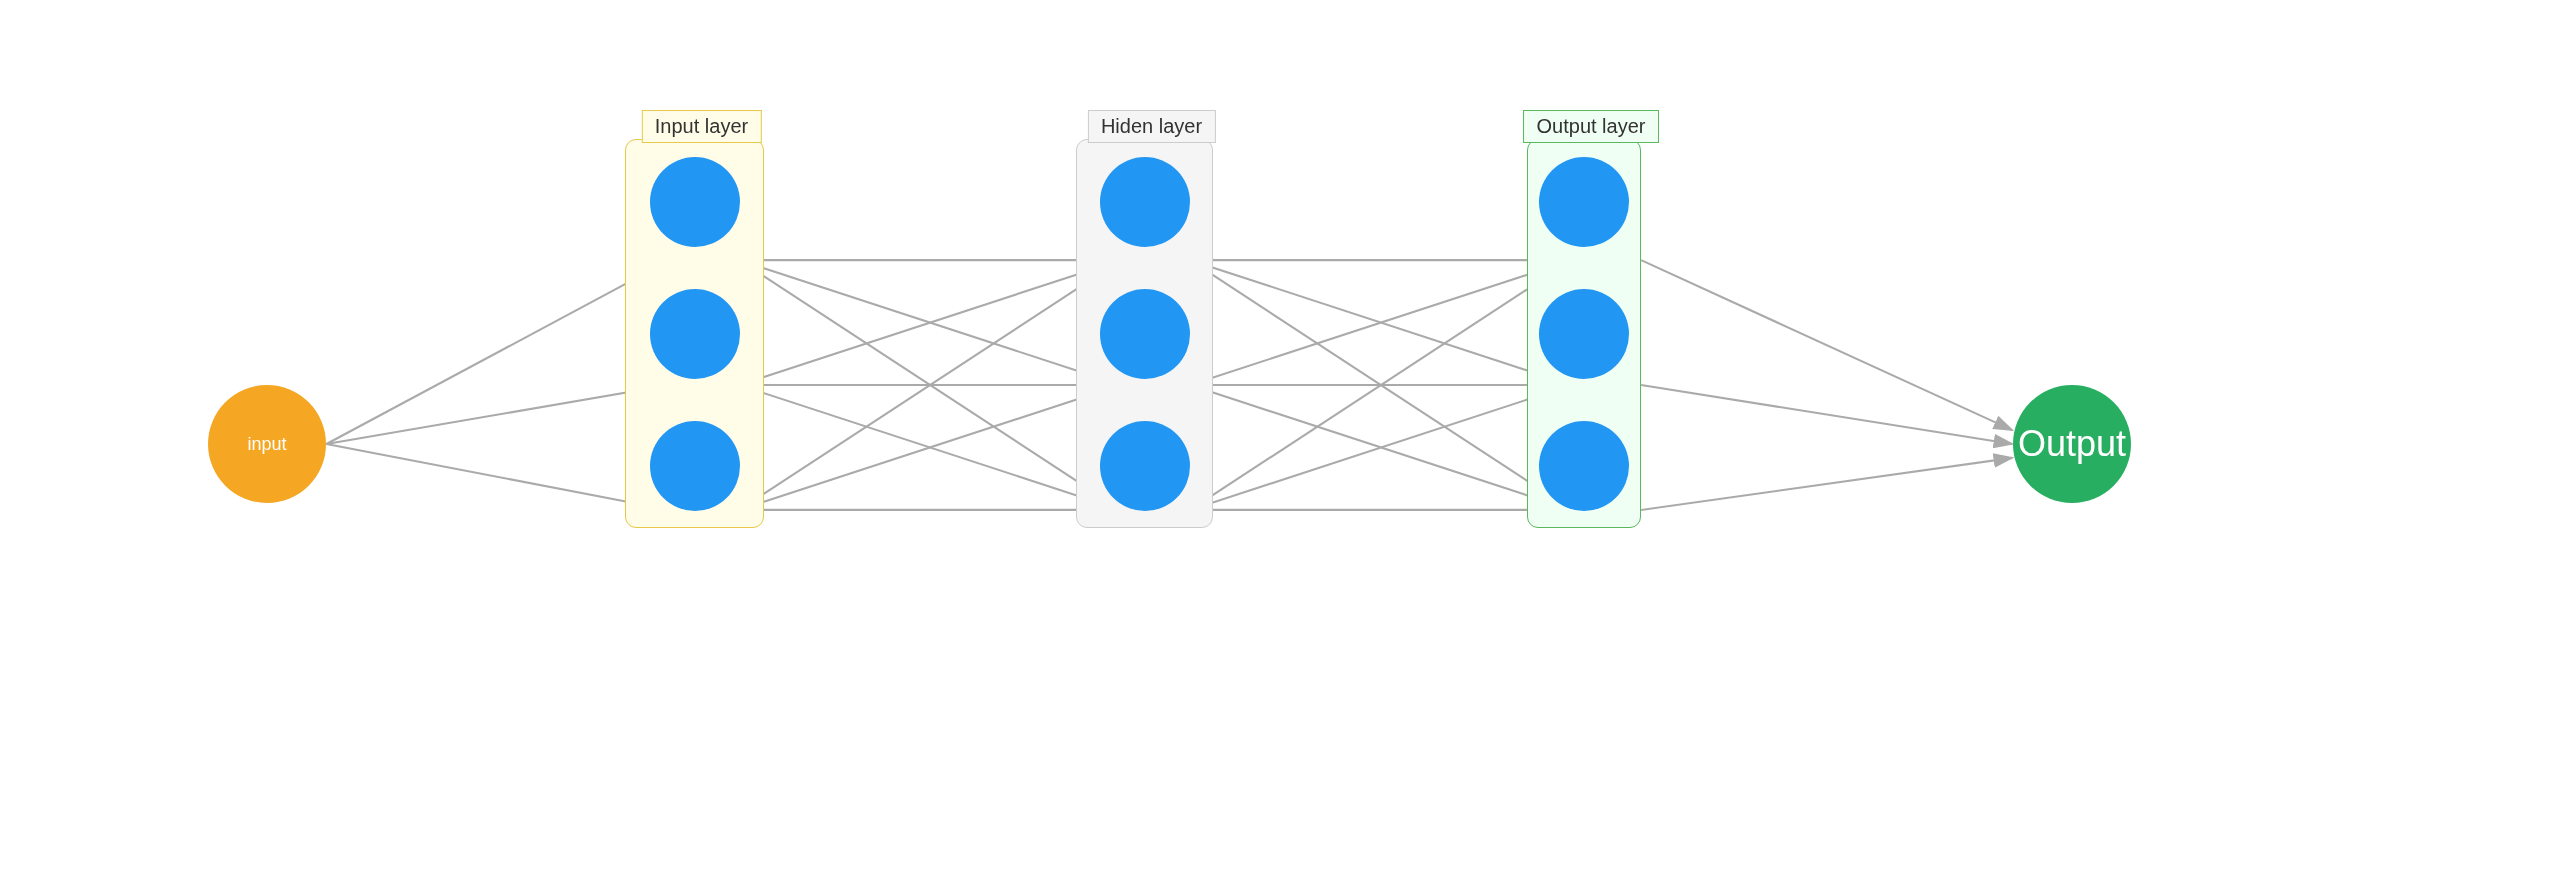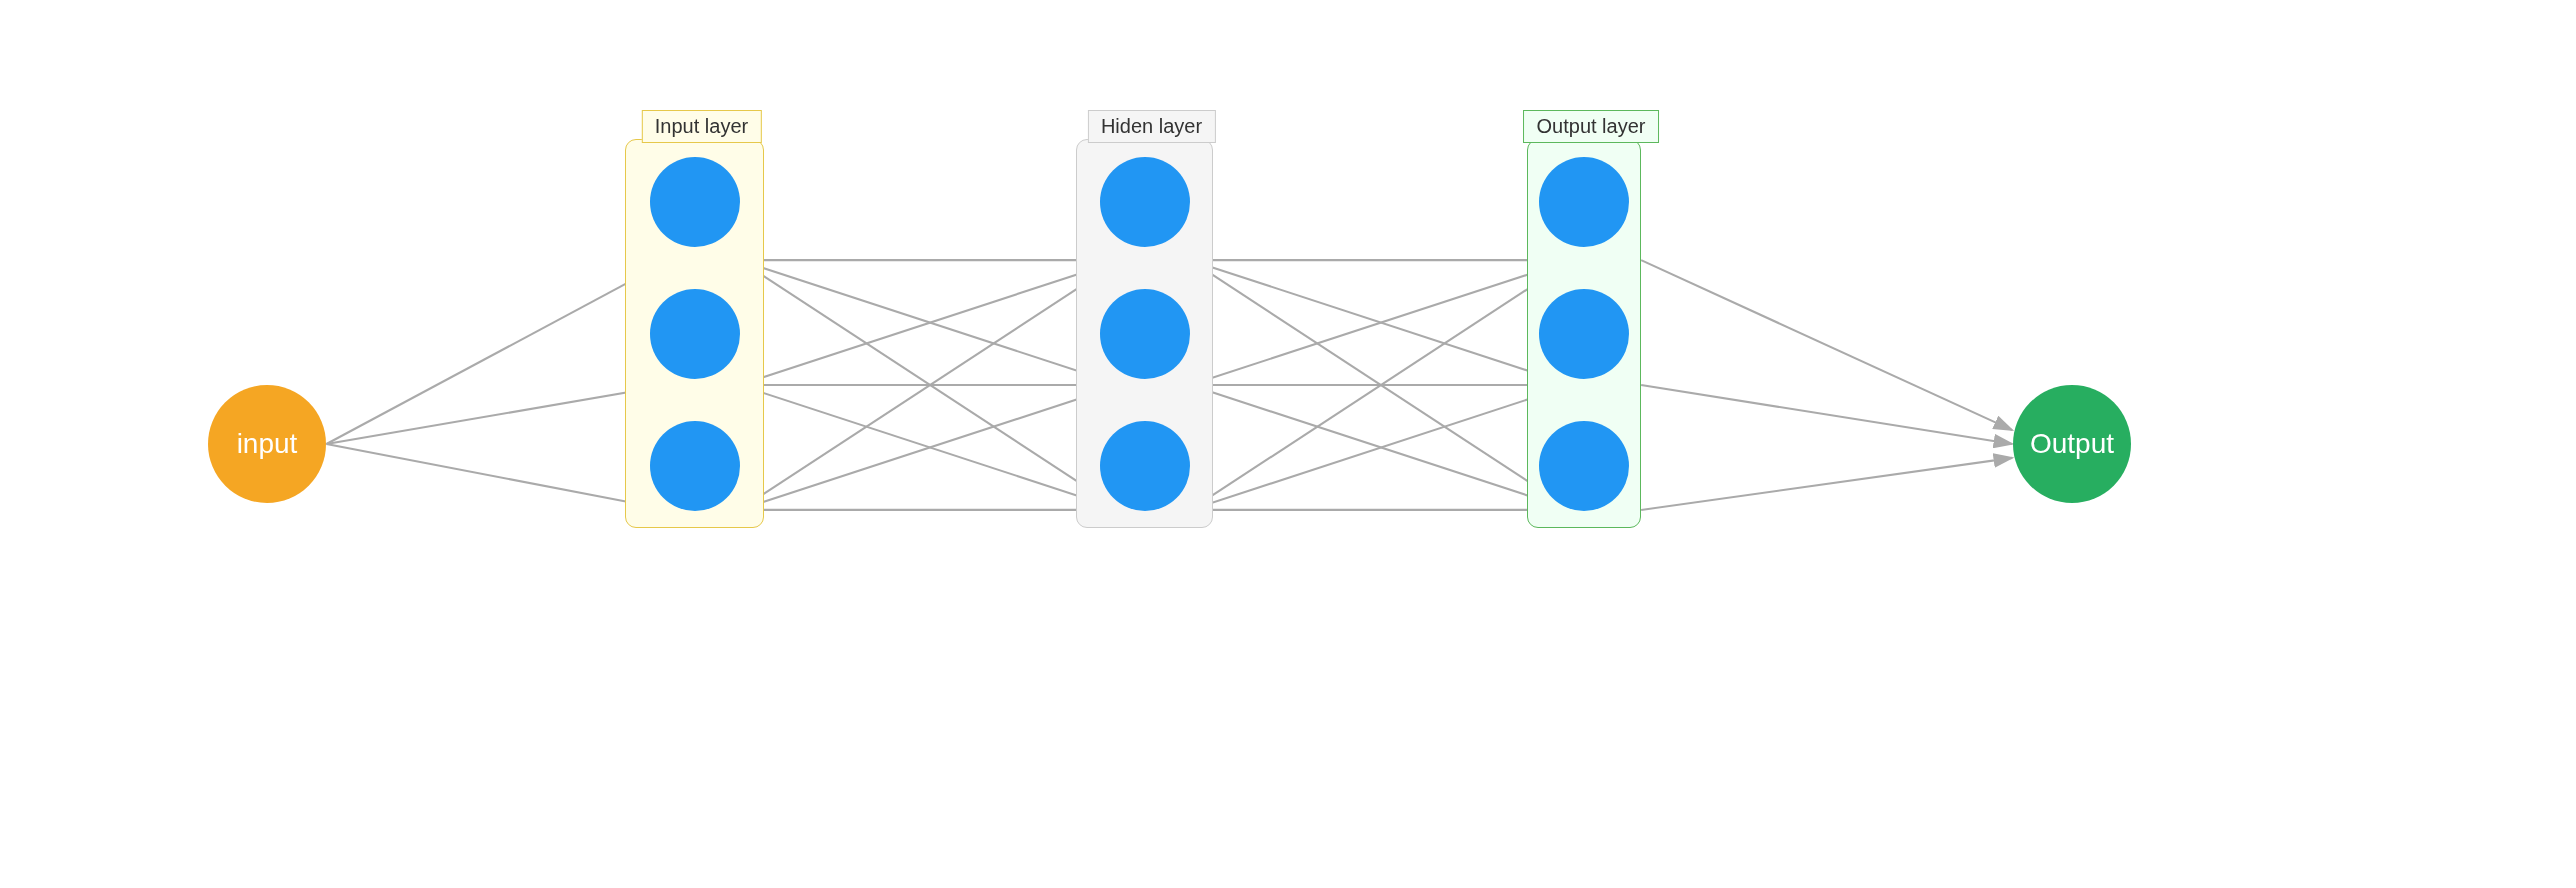--- a/index.html
+++ b/index.html
@@ -94,36 +94,36 @@
     .input-neuron {
       position: absolute;
       width: 118px;
       height: 118px;
       border-radius: 50%;
       background: #F5A623;
       display: flex;
       align-items: center;
       justify-content: center;
       color: white;
-      font-size: 28px;
+      font-size: 18px;
       font-weight: 500;
       left: 208px;
       top: 385px;
     }
     .output-neuron {
       position: absolute;
       width: 118px;
       height: 118px;
       border-radius: 50%;
       background: #27AE60;
       display: flex;
       align-items: center;
       justify-content: center;
       color: white;
-      font-size: 28px;
+      font-size: 36px;
       font-weight: 500;
       left: 2013px;
       top: 385px;
     }
   </style>
 </head>
 <body>
 
 <div class="canvas">
 

